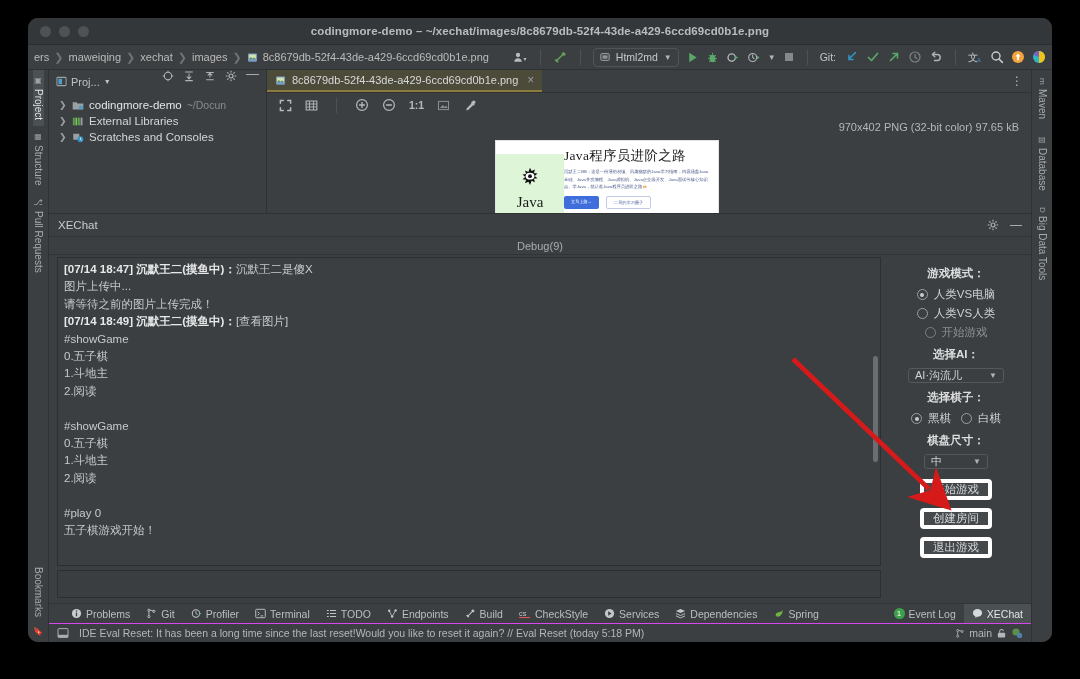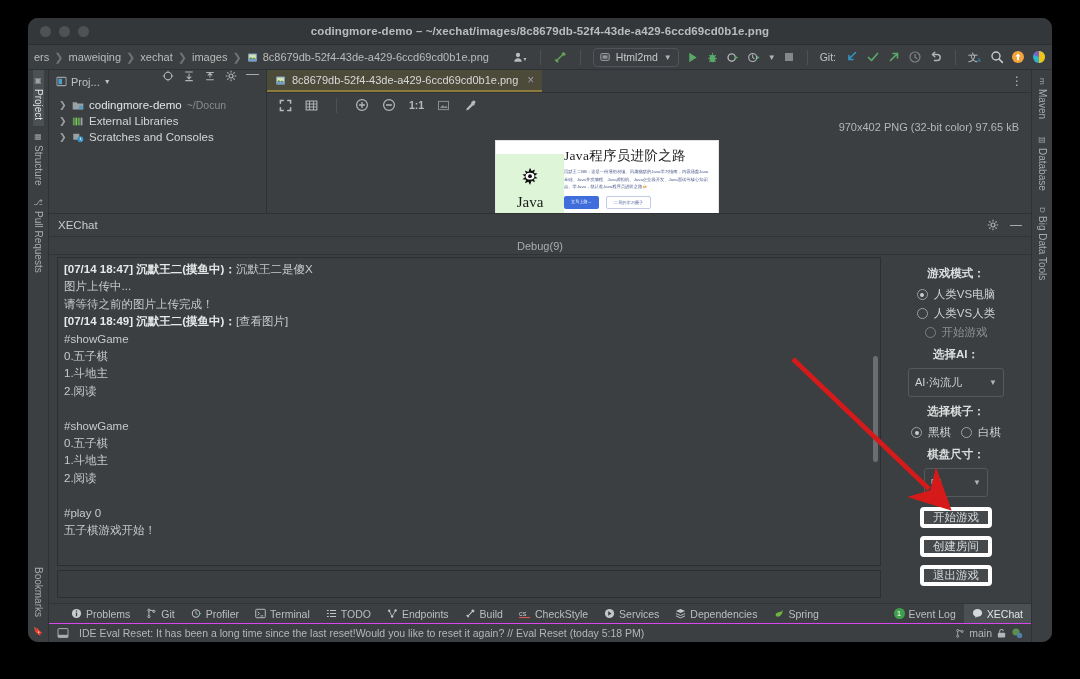--- a/index.html
+++ b/index.html
@@ -160,21 +160,21 @@
   .gamecol { width:150px; flex:none; padding:6px 6px 0 6px; color:#d3d6d8;
              display:flex; flex-direction:column; align-items:center; gap:0; }
   .glabel { font-size:11.5px; font-weight:bold; color:#dcdedf; margin:5px 0 4px; text-align:center; }
   .radiorow { display:flex; align-items:center; gap:6px; margin:2px 0; font-size:11.5px; color:#cfd2d4; }
   .radio { width:11px; height:11px; border-radius:50%; border:1px solid #9aa0a3;
            display:inline-block; position:relative; flex:none; }
   .radio.on::after { content:""; position:absolute; left:2.5px; top:2.5px;
                      width:4px; height:4px; border-radius:50%; background:#c9cccd; }
   .radio.dim { border-color:#7b8084; }
   .combo {
-    width:96px; height:29px; border:1px solid #55595c; border-radius:3px;
+    width:96px; height:15px; border:1px solid #55595c; border-radius:3px;
     background:#3c3f41; display:flex; align-items:center; padding:0 6px;
     font-size:11px; color:#d0d3d5; margin:2px 0 2px;
   }
   .combo .cv { flex:1; white-space:nowrap; overflow:hidden; }
   .combo .carat { color:#b0b4b6; font-size:8px; }
   .combo.small { width:64px; }
   .gbtn {
     width:72px; height:21px; border:4px solid #ffffff; border-radius:4px;
     background:#45494b; color:#d7dadc; font-size:11.5px;
     display:flex; align-items:center; justify-content:center; margin-top:8px;

